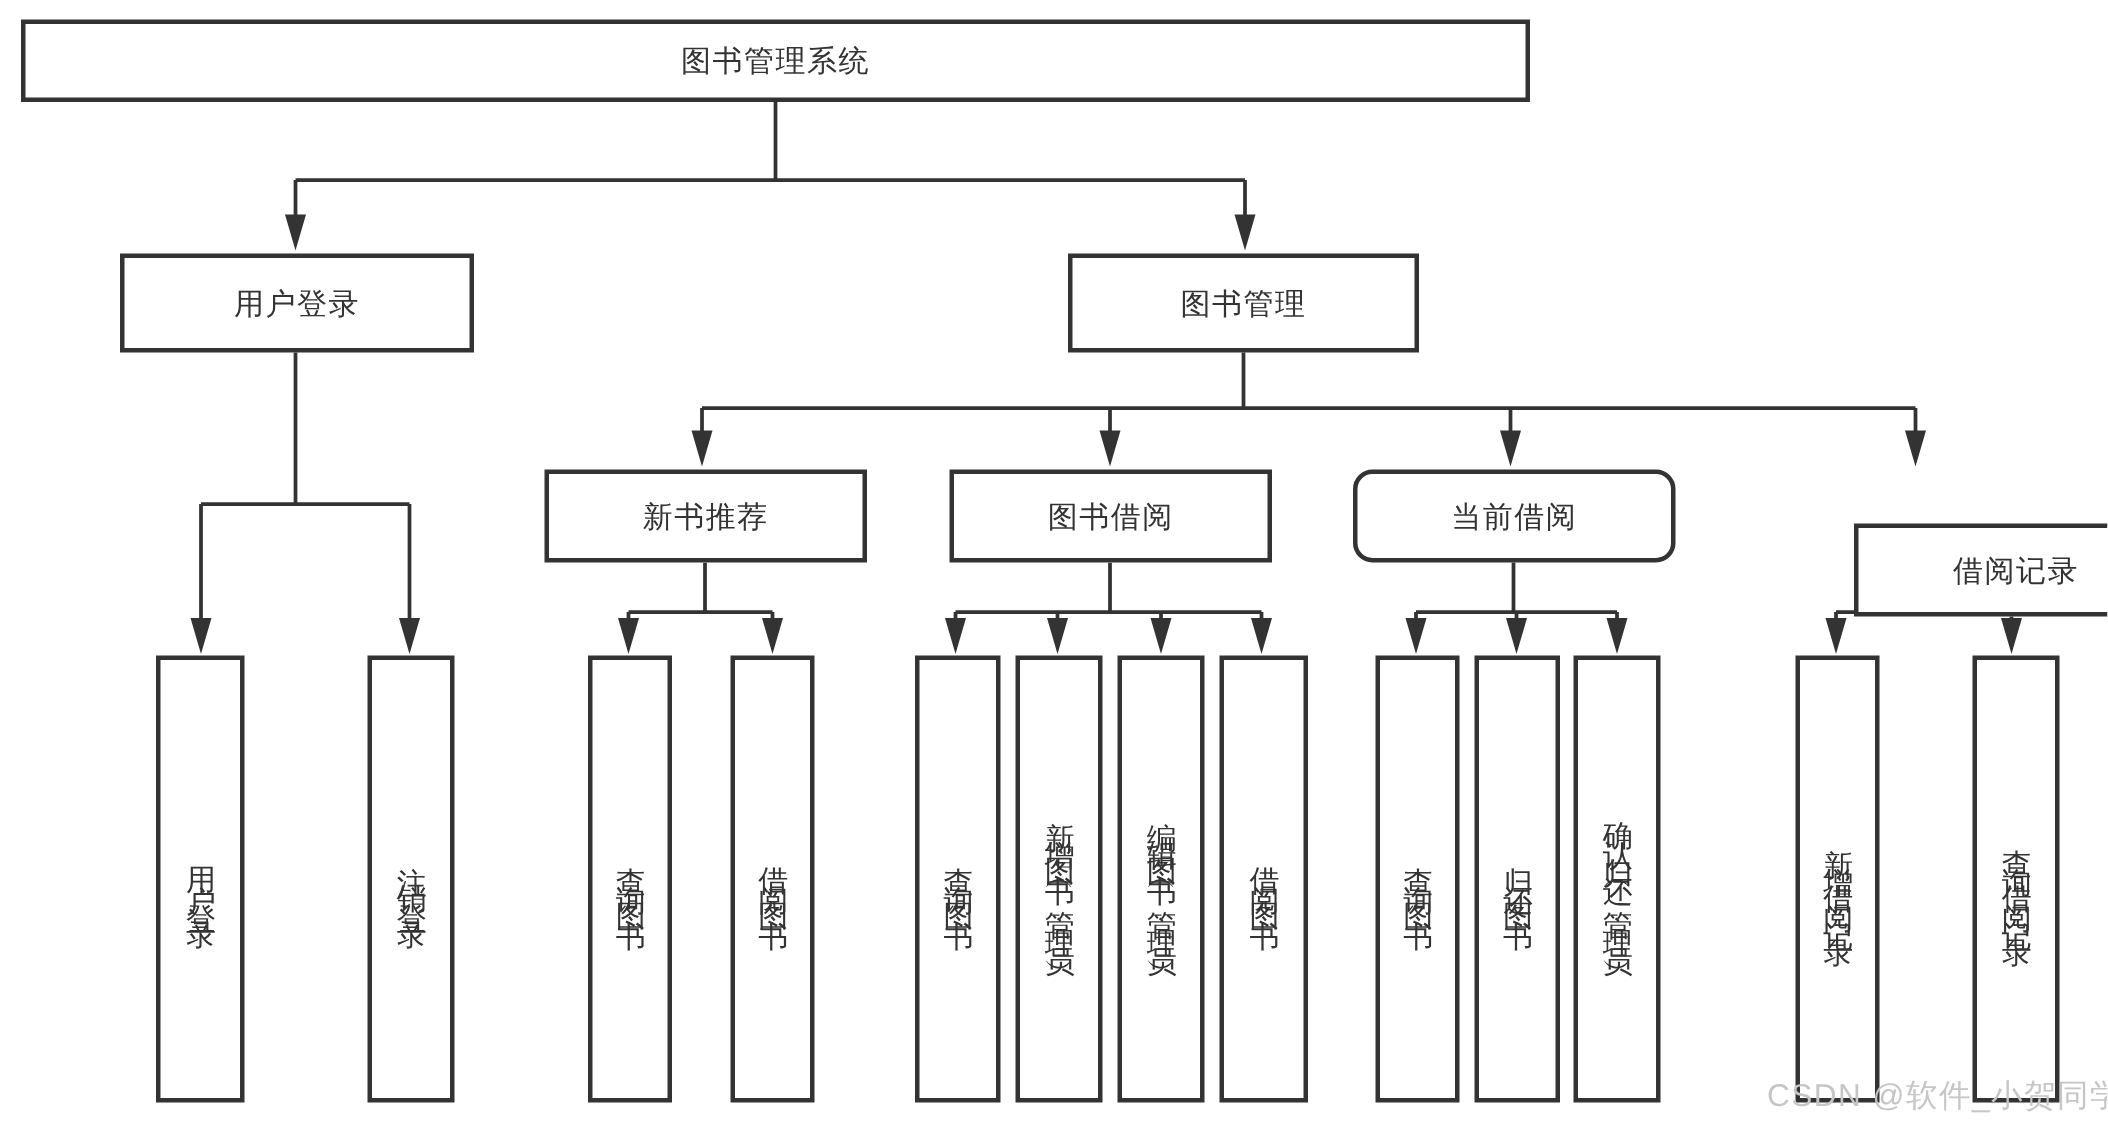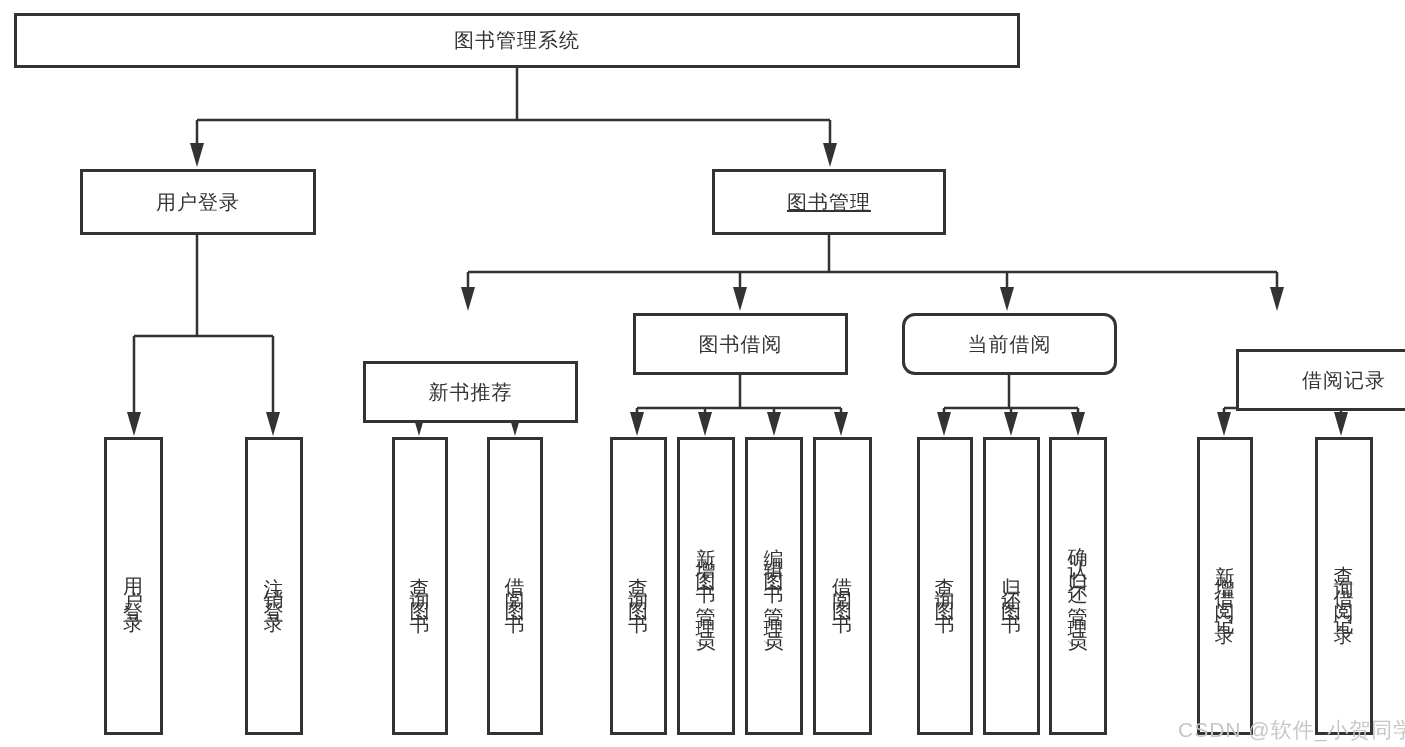--- a/index.html
+++ b/index.html
@@ -101,23 +101,23 @@
       <polygon points="1011,436 1004,412 1018,412"></polygon>
       <polygon points="1078,436 1071,412 1085,412"></polygon>
       <polygon points="1224,436 1217,412 1231,412"></polygon>
       <polygon points="1341,436 1334,412 1348,412"></polygon>
     </g>
   </svg>
 
   <div class="box hbox" style="left:14px; top:13px; width:1006px; height:55px;">图书管理系统</div>
 
   <div class="box hbox" style="left:80px; top:169px; width:236px; height:66px;">用户登录</div>
-  <div class="box hbox" style="left:712px; top:169px; width:234px; height:66px;text-decoration:underline;">图书管理</div>
+  <div class="box hbox" style="left:712px; top:169px; width:234px; height:66px;">图书管理</div>
 
-  <div class="box hbox" style="left:363px; top:313px; width:215px; height:62px;margin-top:48px;">新书推荐</div>
+  <div class="box hbox" style="left:363px; top:313px; width:215px; height:62px;">新书推荐</div>
   <div class="box hbox" style="left:633px; top:313px; width:215px; height:62px;">图书借阅</div>
   <div class="box hbox" style="left:902px; top:313px; width:215px; height:62px;border-radius:13px;">当前借阅</div>
   <div class="box hbox" style="left:1236px; top:313px; width:216px; height:62px;margin-top:36px;">借阅记录</div>
 
   <div class="box leaf" style="left:104px; width:59px;">
     <span class="vtext">用户登录</span>
   </div>
   <div class="box leaf" style="left:245px; width:58px;">
     <span class="vtext">注销登录</span>
   </div>

